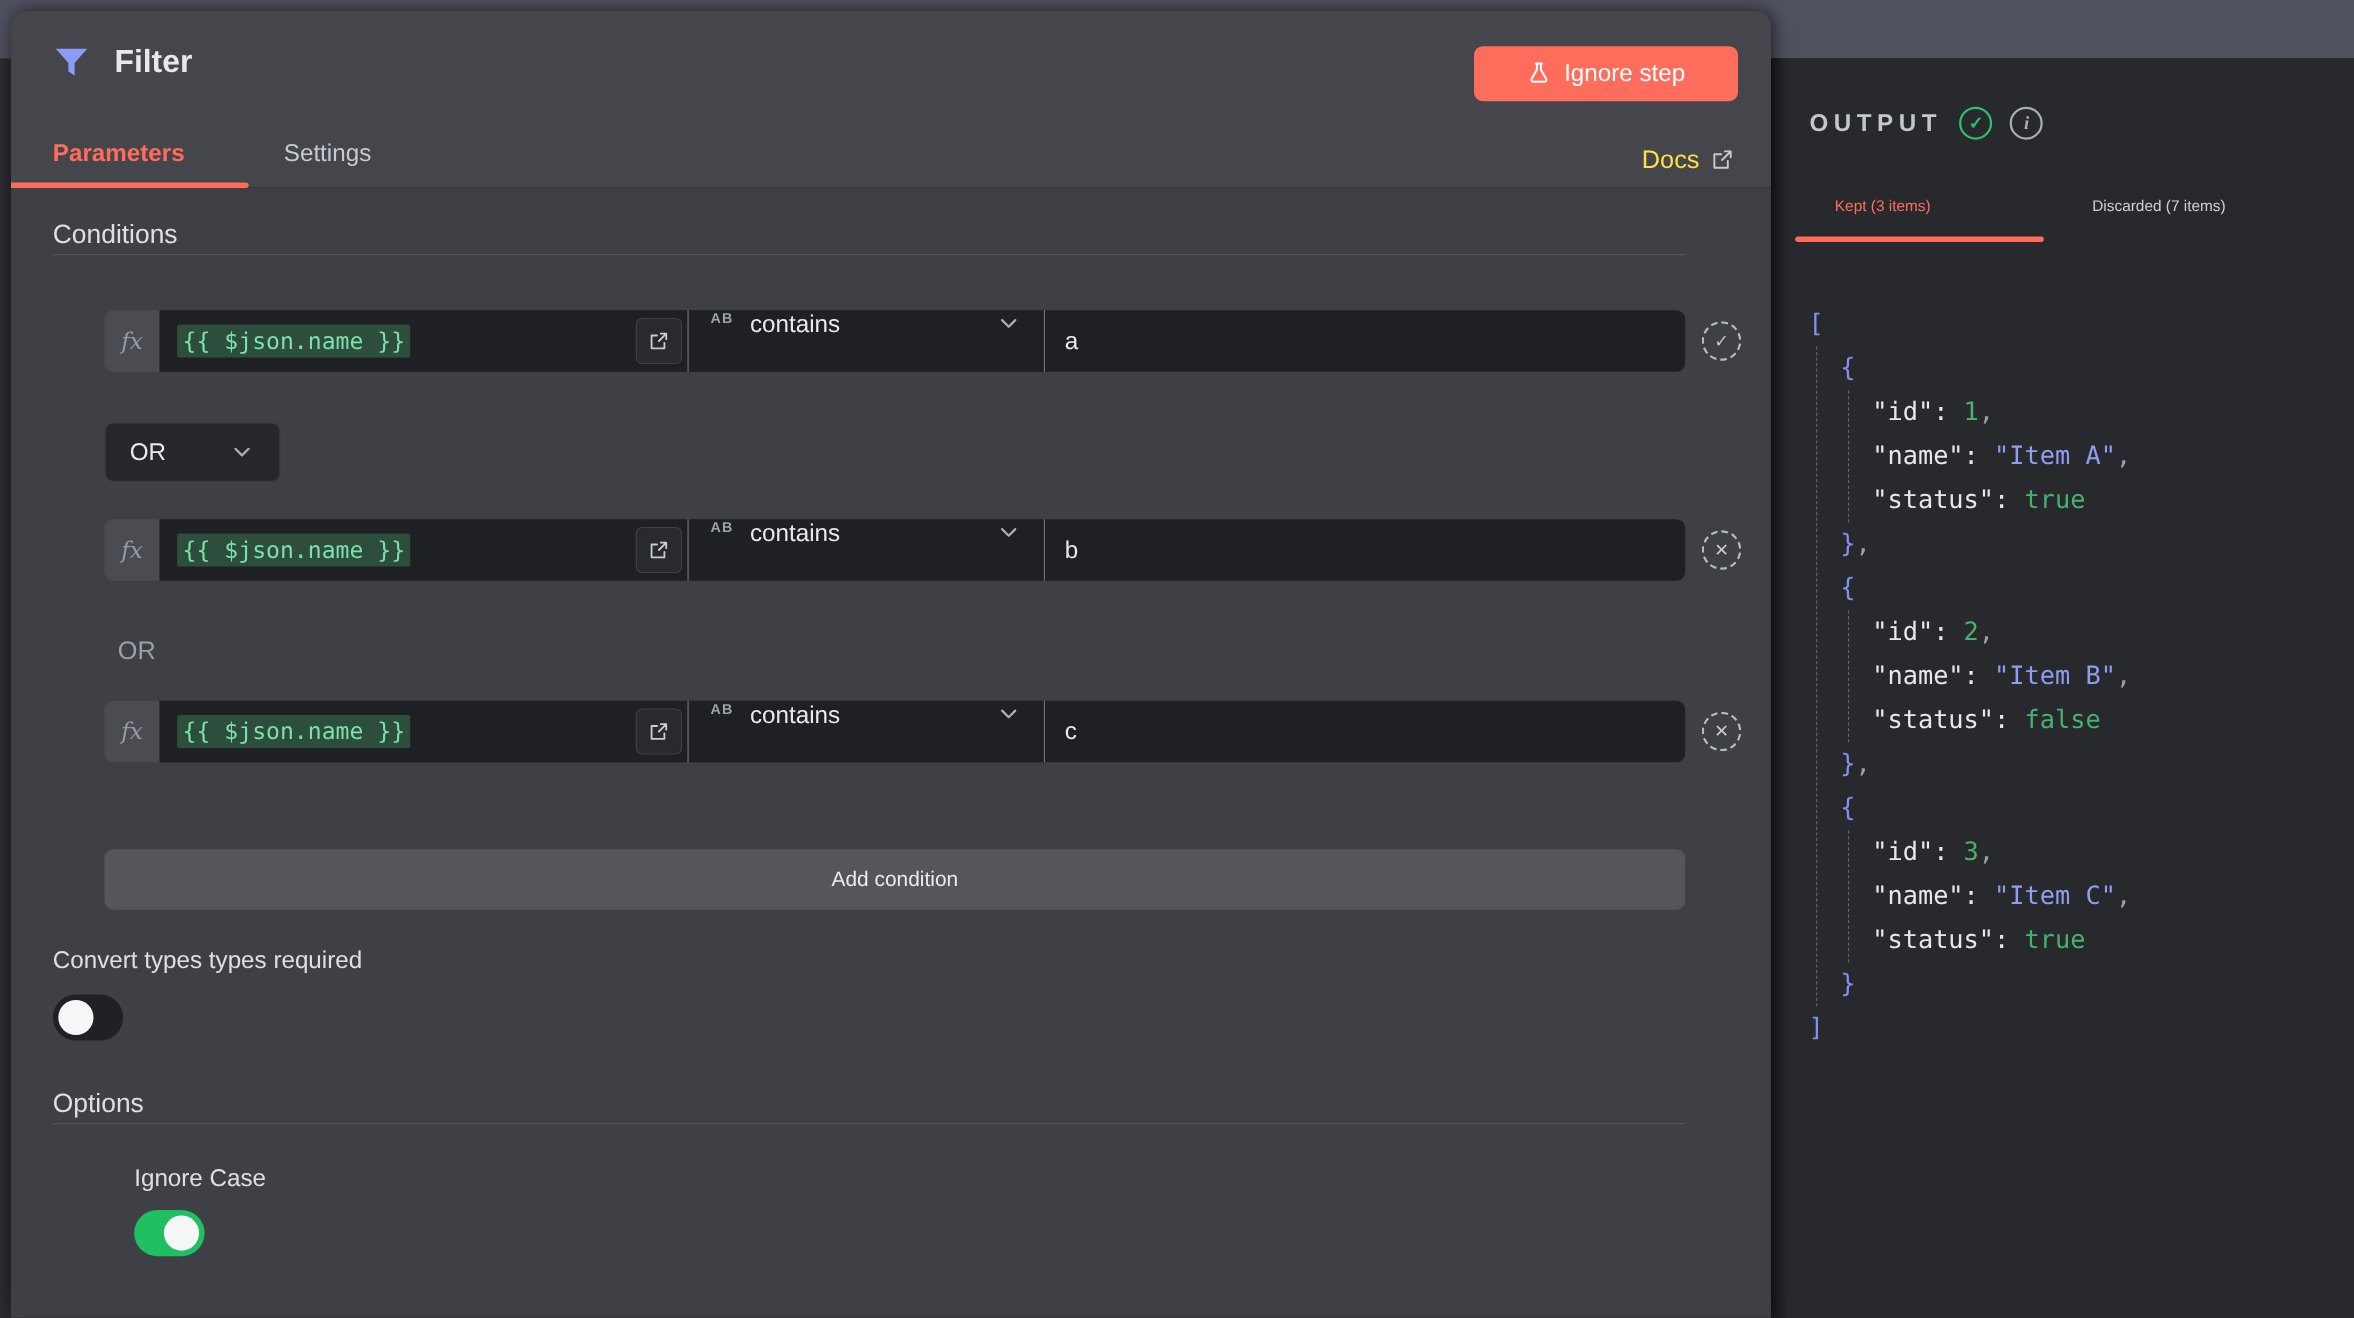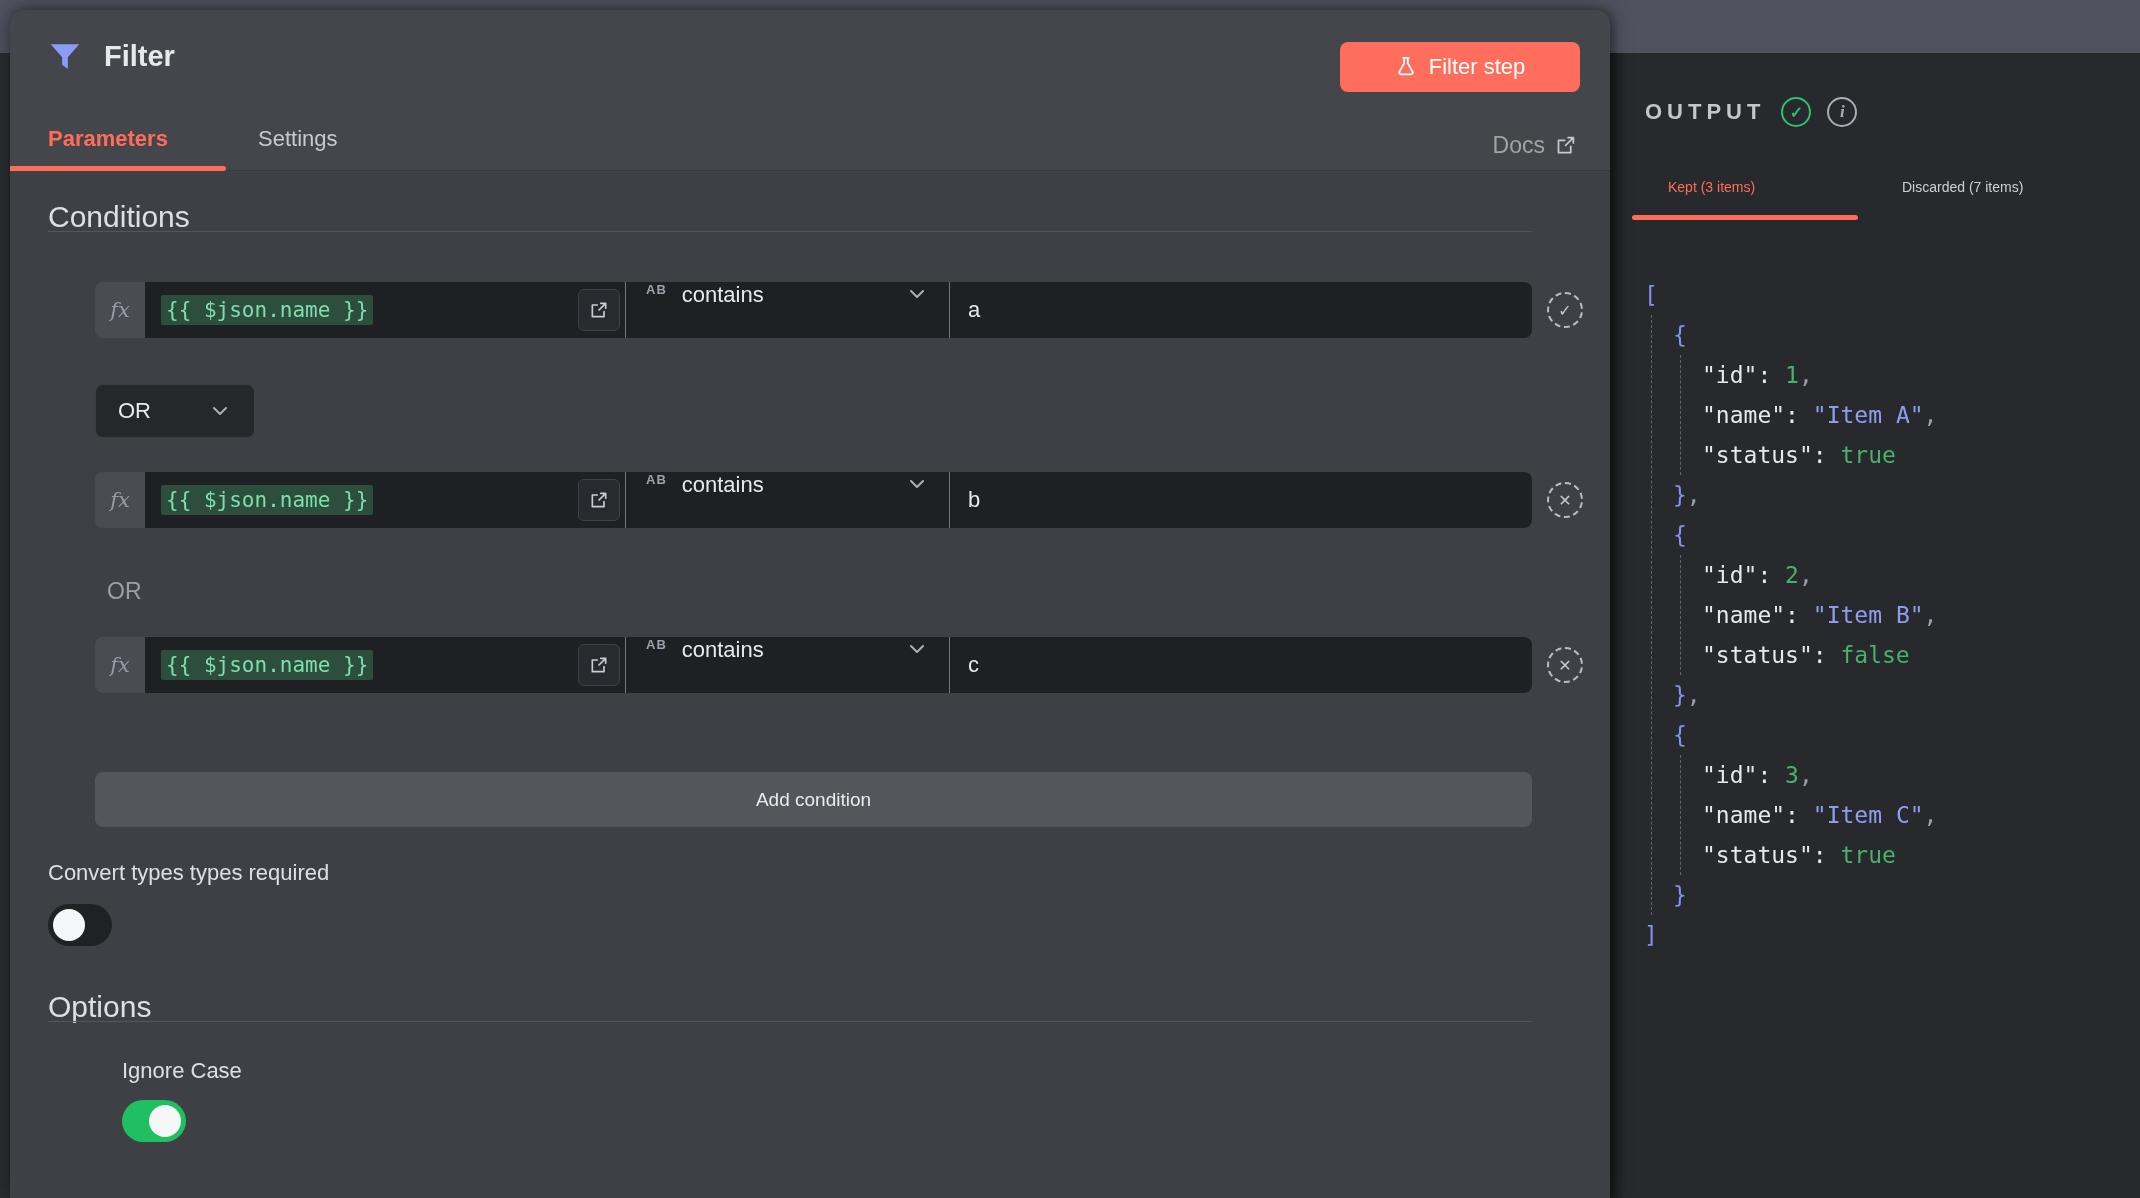--- a/index.html
+++ b/index.html
@@ -46,23 +46,23 @@
   .execute-btn { position:absolute; left:1330px; top:32px; width:240px; height:50px;
                  background:#ff6e5c; border:none; border-radius:8px; display:flex; align-items:center;
                  justify-content:center; gap:12px; color:#fff; font-size:22px; cursor:pointer;
                  font-family:"Liberation Sans", sans-serif; }
   .tab { position:absolute; top:116px; font-size:22px; cursor:pointer; }
   .tab.parameters { left:38px; color:#ff6d5a; font-weight:600; }
   .tab.settings { left:248px; color:#c6cad1; }
   .tab-underline { position:absolute; left:0; top:156px; width:216px; height:5px; background:#ff6d5a;
                    border-radius:0 3px 3px 0; }
   .docs { position:absolute; right:34px; top:122px; display:flex; align-items:center; gap:10px;
-          color:#a3a3a3; font-size:23px; cursor:pointer; }
-
-  .section-label { position:absolute; left:38px; font-size:30px; color:#dce0e6; }
+          color:#fde047; font-size:23px; cursor:pointer; }
+
+  .section-label { position:absolute; left:38px; font-size:24px; color:#dce0e6; }
   .hr { position:absolute; left:38px; width:1484px; height:1px; background:#55565c; }
 
   .cond-row { position:absolute; left:85px; width:1437px; height:56px; display:flex; }
   .fx-badge { width:50px; background:#4b4c52; border-radius:8px 0 0 8px; display:flex;
               align-items:center; justify-content:center; color:#969ca6; font-size:21px;
               font-style:italic; font-family:"DejaVu Serif", serif; }
   .expr-field { width:481px; background:#1f2024; position:relative; display:flex; align-items:center;
                 padding-left:16px; border-right:1px solid rgba(220,226,232,.45); cursor:text; }
   .expr-text { font-family:"DejaVu Sans Mono", monospace; font-size:21px; color:#7de0aa;
                background:#2d4e3d; padding:3px 5px; border-radius:2px; }
@@ -121,21 +121,21 @@
 <div class="dialog">
   <div class="dlg-header">
     <svg class="funnel" width="38" height="38" viewBox="0 0 24 24">
       <path d="M3 4h18l-7.2 8.2v7.3l-3.6-2.6v-4.7z" fill="#8a9cf8"></path>
     </svg>
     <div class="dlg-title">Filter</div>
     <button class="execute-btn">
       <svg width="22" height="22" viewBox="0 0 24 24" fill="none" stroke="#fff" stroke-width="2" stroke-linecap="round" stroke-linejoin="round">
         <path d="M9 2h6M10 2v6l-5 8.8A2 2 0 0 0 6.7 20h10.6a2 2 0 0 0 1.7-3.2L14 8V2"></path>
       </svg>
-      <span>Filter step</span>
+      <span>Ignore step</span>
     </button>
     <span class="tab parameters">Parameters</span>
     <span class="tab settings">Settings</span>
     <div class="tab-underline"></div>
     <div class="docs">
       <span>Docs</span>
       <svg width="21" height="21" viewBox="0 0 24 24" fill="none" stroke="#c6cad1" stroke-width="2" stroke-linecap="round" stroke-linejoin="round">
         <path d="M15 3h6v6M21 3l-9 9M18 13v7H4V6h7"></path>
       </svg>
     </div>

